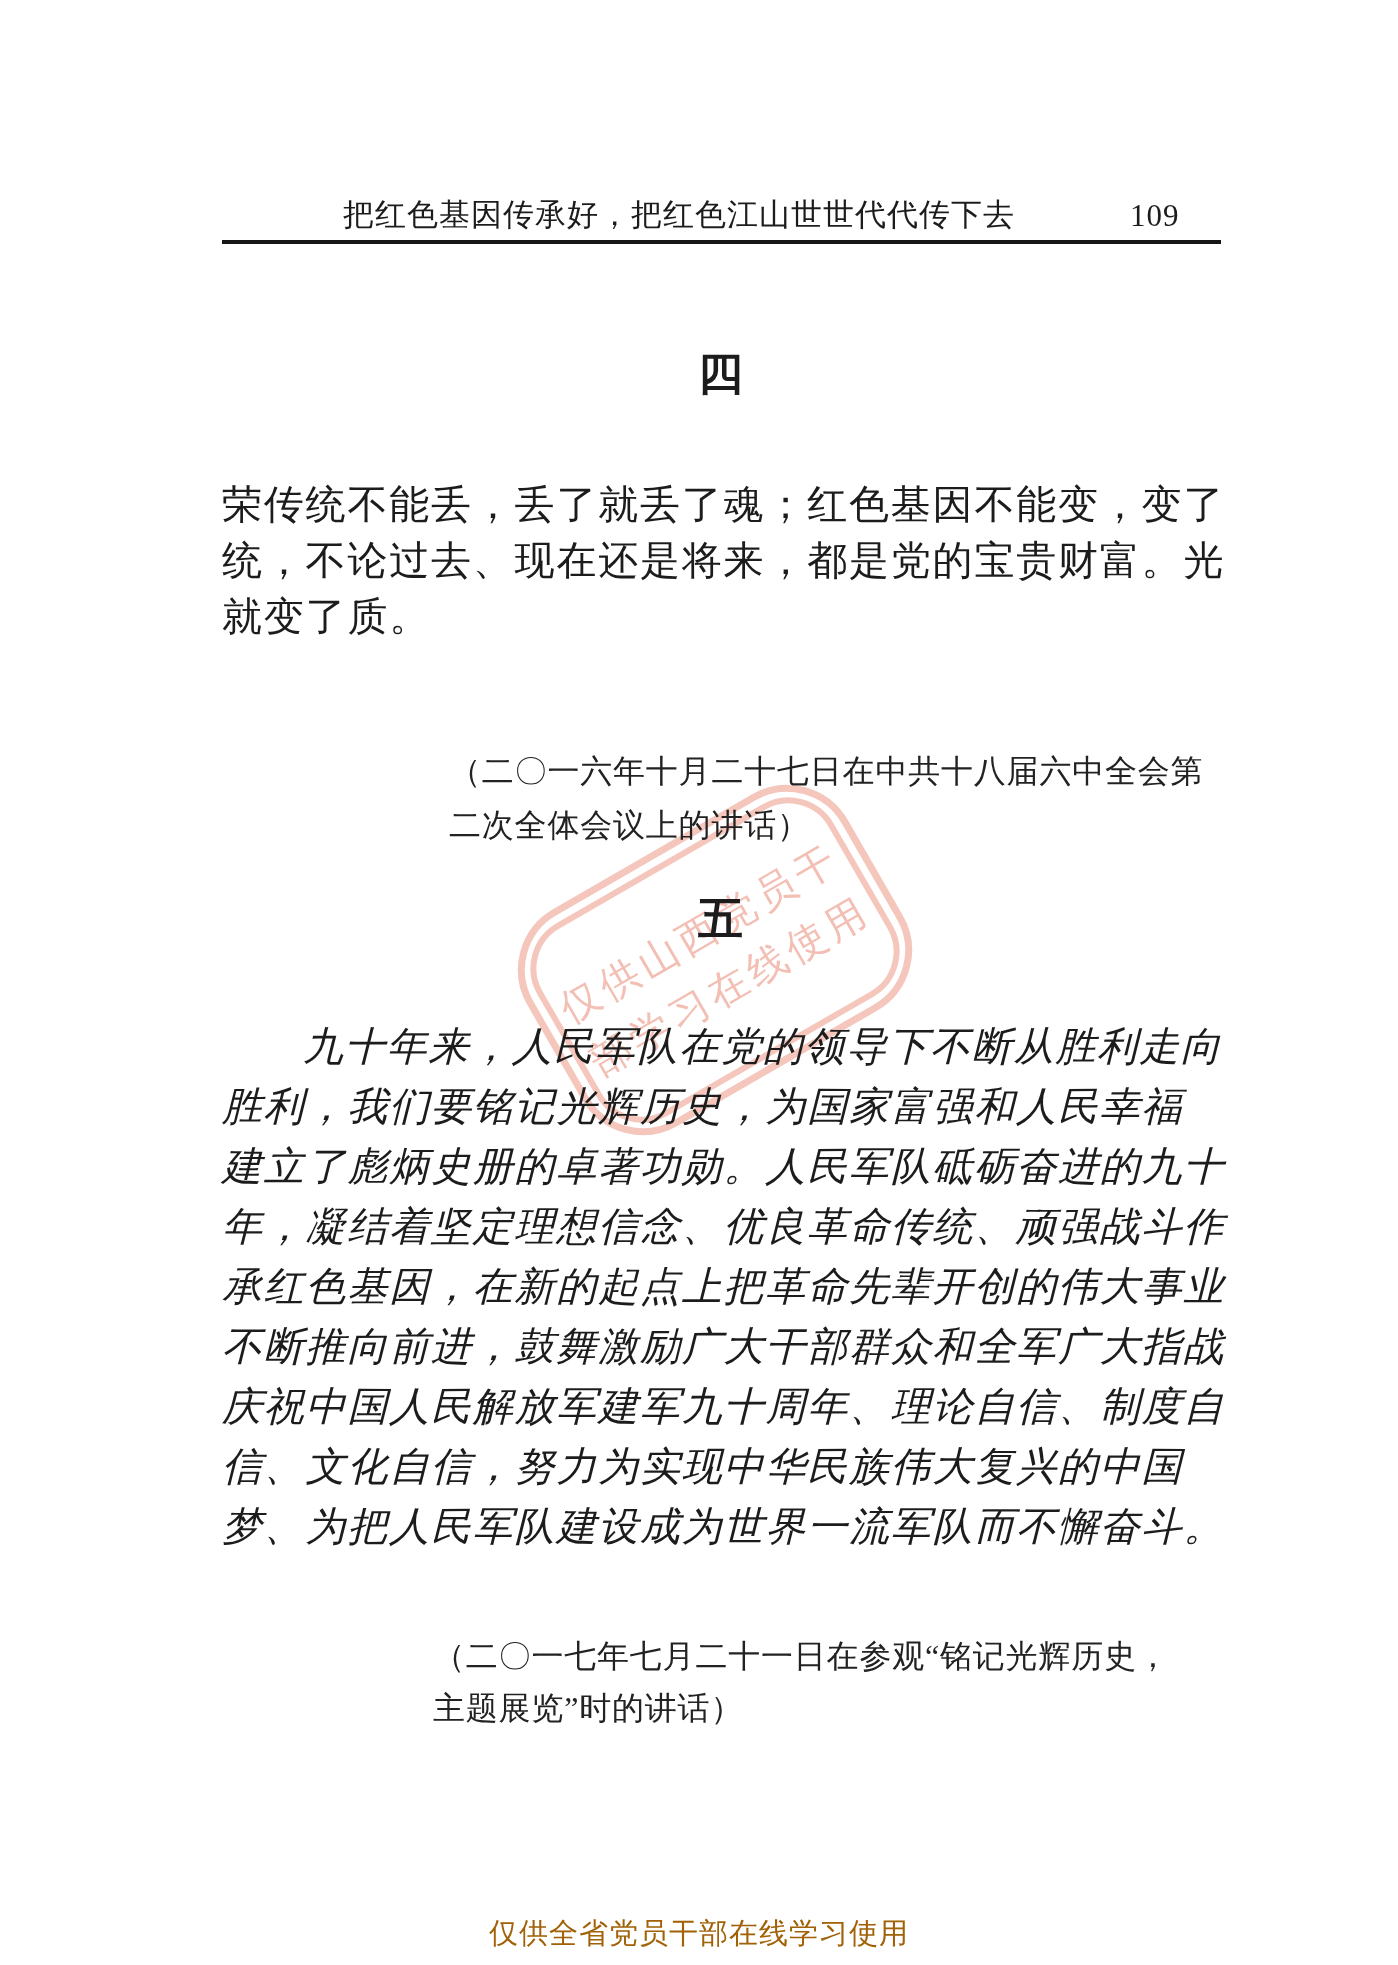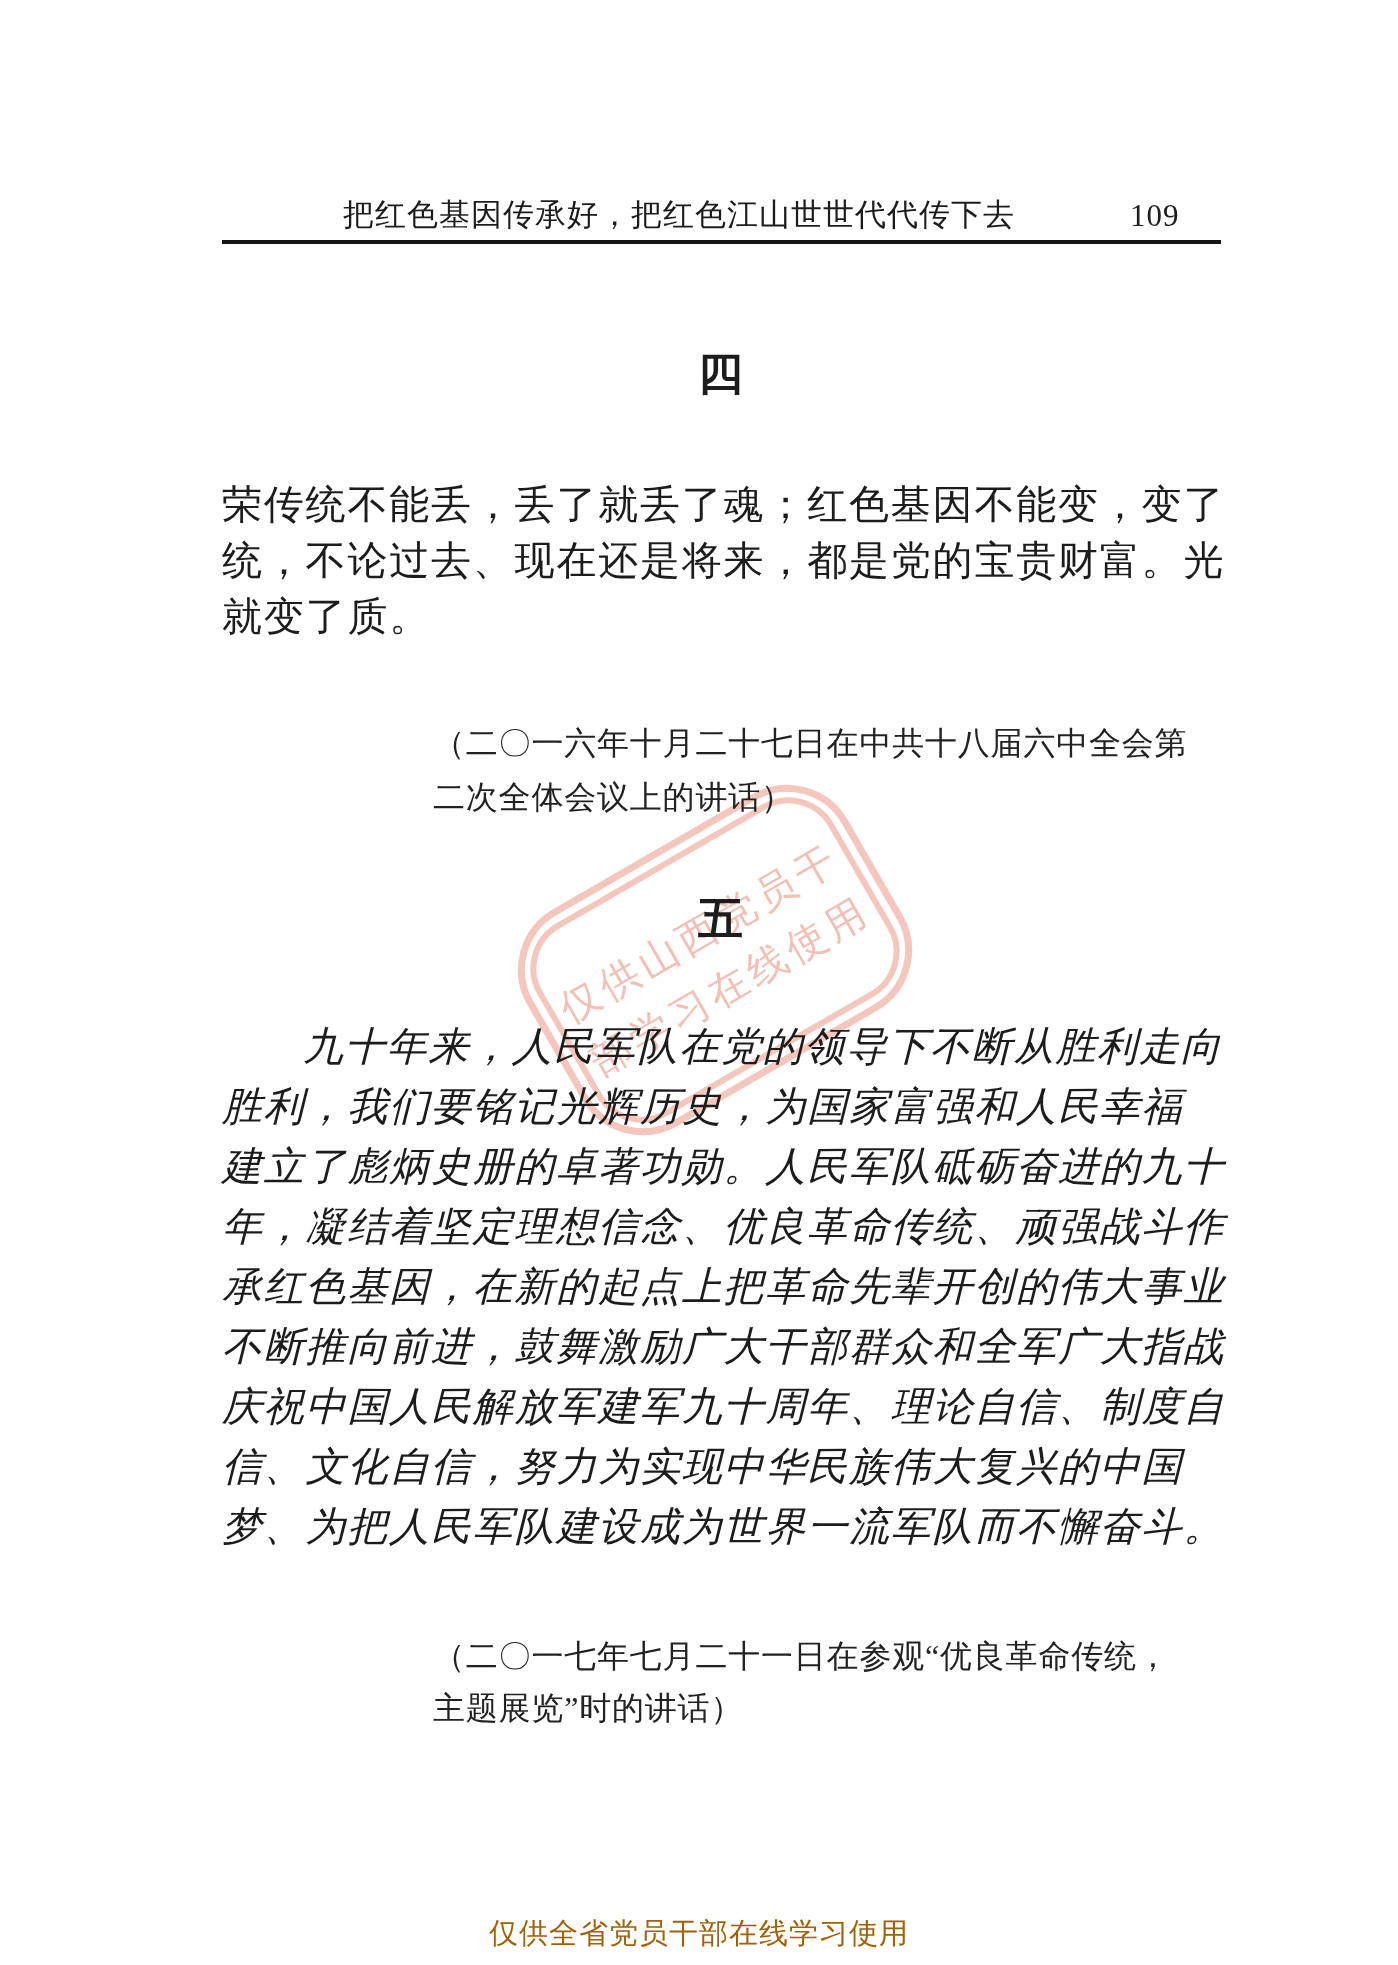--- a/index.html
+++ b/index.html
@@ -53,21 +53,21 @@
   .para-line.indent { padding-left: 81px; }
 
   
   .attribution { left: 433px; }
   .attr-line {
     font-size: 32px;
     letter-spacing: 0.8px;
     white-space: nowrap;
     color: #222222;
   }
-  .attribution-one { top: 716px; }
+  .attribution-one { top: 744px; margin-left: 16px; }
   .attribution-one .attr-line { line-height: 54px; }
   .attribution-two { top: 1630px; }
   .attribution-two .attr-line { line-height: 52px; }
 
   
   .watermark {
     left: 530px; top: 835px;
     width: 370px; height: 250px;
     transform: rotate(-30deg);
     z-index: 0;
@@ -146,19 +146,19 @@
     <div class="para-line">建立了彪炳史册的卓著功勋。人民军队砥砺奋进的九十</div>
     <div class="para-line">年，凝结着坚定理想信念、优良革命传统、顽强战斗作</div>
     <div class="para-line">承红色基因，在新的起点上把革命先辈开创的伟大事业</div>
     <div class="para-line">不断推向前进，鼓舞激励广大干部群众和全军广大指战</div>
     <div class="para-line">庆祝中国人民解放军建军九十周年、理论自信、制度自</div>
     <div class="para-line">信、文化自信，努力为实现中华民族伟大复兴的中国</div>
     <div class="para-line">梦、为把人民军队建设成为世界一流军队而不懈奋斗。</div>
   </div>
 
   <div class="abs attribution attribution-two">
-    <div class="attr-line">（二〇一七年七月二十一日在参观“优良革命传统，</div>
+    <div class="attr-line">（二〇一七年七月二十一日在参观“铭记光辉历史，</div>
     <div class="attr-line">主题展览”时的讲话）</div>
   </div>
 
   <div class="abs footer-notice">仅供全省党员干部在线学习使用</div>
 
 </div>
 
 </body></html>

